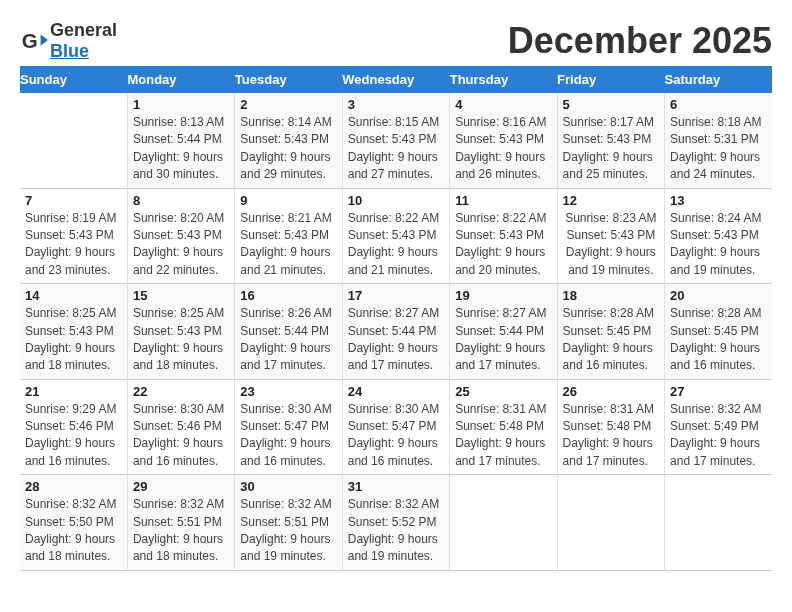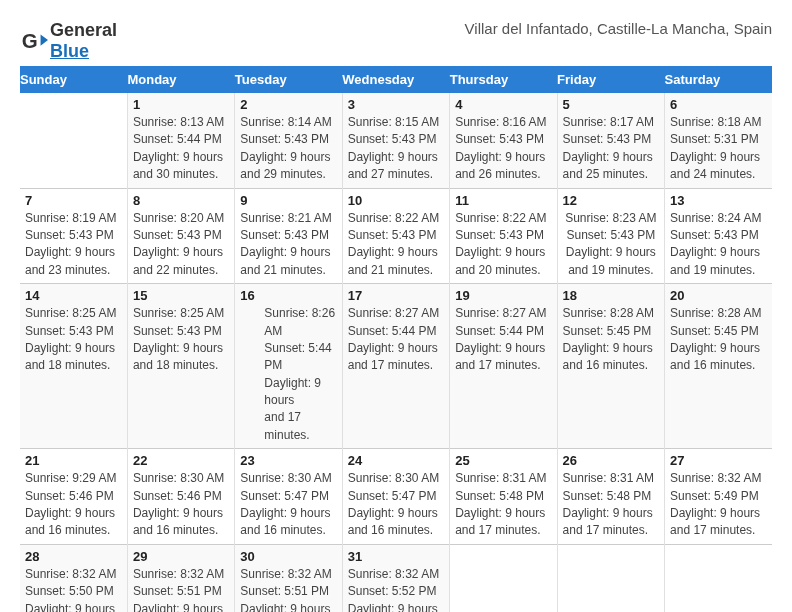--- a/index.html
+++ b/index.html
@@ -93,21 +93,21 @@
     <svg class="logo-icon" viewBox="0 0 30 30">
       <text x="2" y="22" font-size="22" font-family="Arial" font-weight="bold" fill="#333">G</text>
       <polygon points="22,8 30,14 22,20" fill="#1a6fba"></polygon>
     </svg>
     <span>
       <span class="logo-general">General</span><br>
       <span class="logo-blue">Blue</span>
     </span>
   </div>
   <div>
-    <div class="subtitle">Villar del Infantado, Castille-La Mancha, Spain</div>
+    <div class="month-title">December 2025</div>
   </div>
 </div>
 
 <table>
   <thead>
     <tr>
     <th>Sunday</th>
         <th>Monday</th>
         <th>Tuesday</th>
         <th>Wednesday</th>
@@ -223,21 +223,21 @@
         </td>
         <td>
           <span class="day-num">15</span>
           <div class="day-detail" style="white-space: pre-line;">Sunrise: 8:25 AM
 Sunset: 5:43 PM
 Daylight: 9 hours
 and 18 minutes.</div>
         </td>
         <td>
           <span class="day-num">16</span>
-          <div class="day-detail" style="white-space: pre-line; margin-left: 24px;">Sunrise: 8:26 AM
+          <div class="day-detail" style="white-space: pre-line;">Sunrise: 8:26 AM
 Sunset: 5:44 PM
 Daylight: 9 hours
 and 17 minutes.</div>
         </td>
         <td>
           <span class="day-num">17</span>
           <div class="day-detail" style="white-space: pre-line;">Sunrise: 8:27 AM
 Sunset: 5:44 PM
 Daylight: 9 hours
 and 17 minutes.</div>

